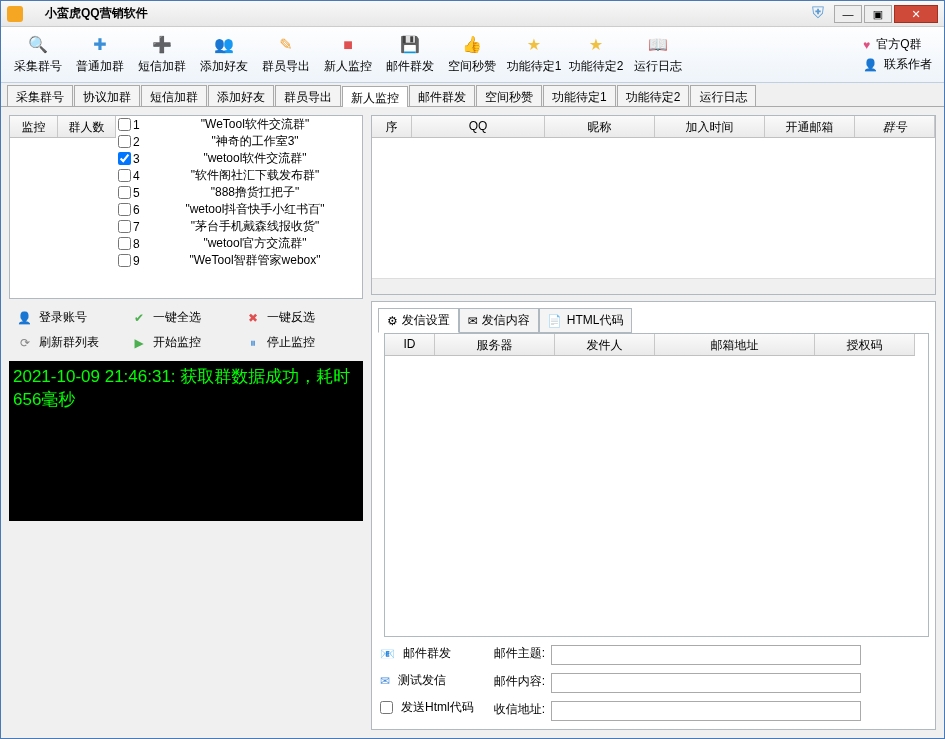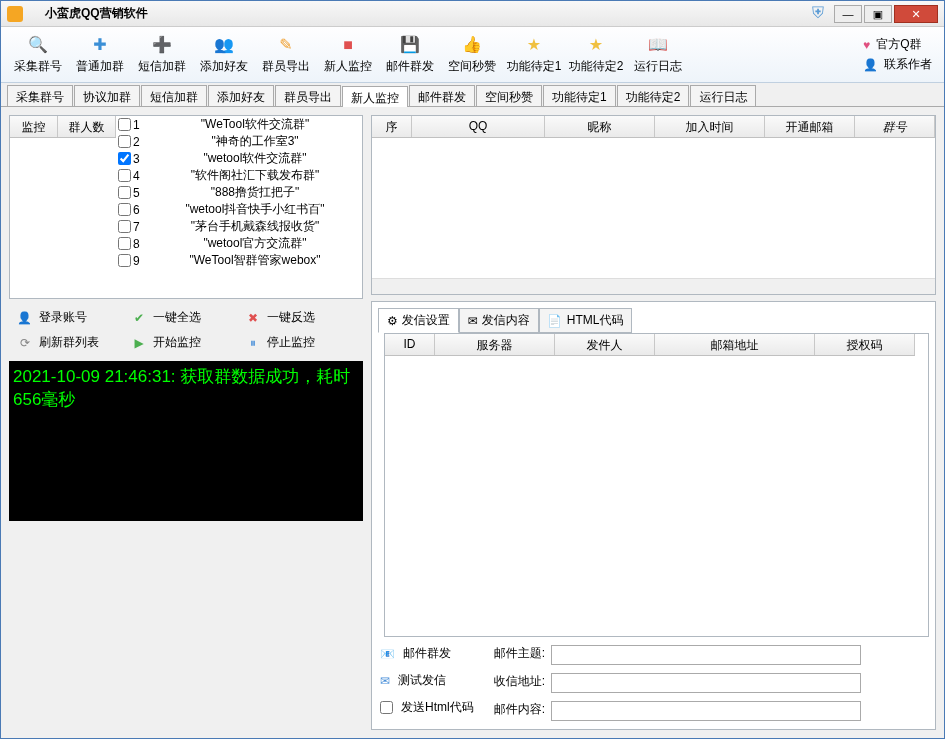--- a/index.html
+++ b/index.html
@@ -305,26 +305,26 @@
                 <input type="checkbox" style="">
                 <span>发送Html代码</span>
               </div>
           </div>
           <div class="email-fields">
             <div class="frow">
                 <span>邮件主题:</span>
                 <input type="text" style="">
               </div>
             <div class="frow">
+                <span>邮件内容:</span>
+                <input type="text" style="">
+              </div>
+            <div class="frow">
                 <span>收信地址:</span>
                 <input type="text" style="">
               </div>
-            <div class="frow">
-                <span>邮件内容:</span>
-                <input type="text" style="">
-              </div>
           </div>
         </div>
       </div>
     </div>
 
   </div>
 </div>
 
 </body></html>

